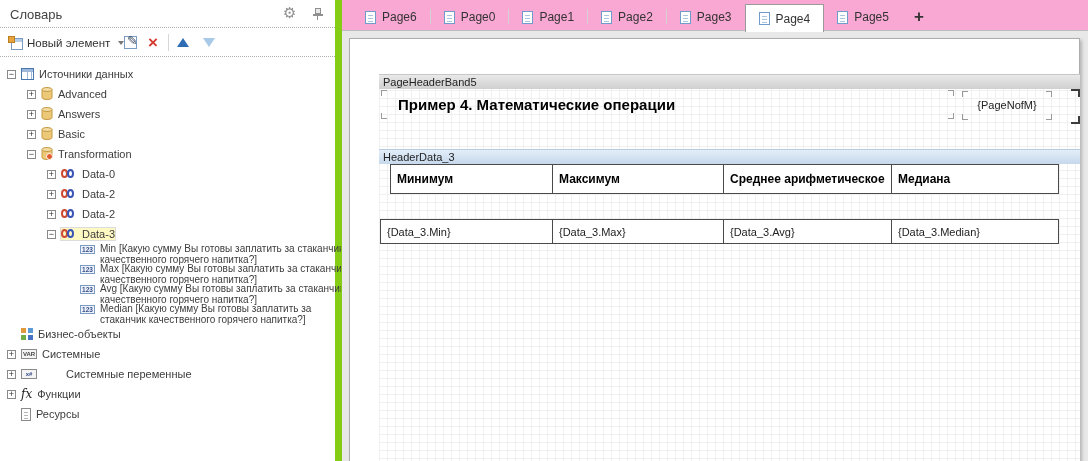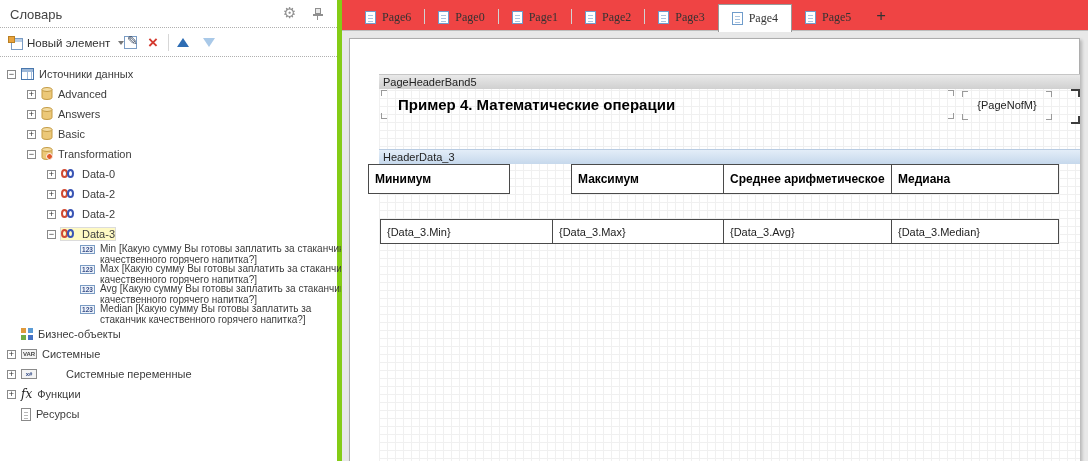--- a/index.html
+++ b/index.html
@@ -2,21 +2,21 @@
 <html><head>
 <meta charset="utf-8">
 <style>
   * { margin:0; padding:0; box-sizing:border-box; }
   html,body { width:1088px; height:461px; overflow:hidden; background:#fff;
     font-family:"Liberation Sans","DejaVu Sans",sans-serif; }
   .stage { position:relative; width:1088px; height:461px; overflow:hidden; }
 
   
   .panel { position:absolute; left:0; top:0; width:342px; height:461px; background:#fff;
-    border-right:5px solid #84cc16; }
+    border-right:7px solid #84cc16; }
   .panel-header { position:relative; height:28px; border-bottom:1px dotted #b0b0b0; }
   .panel-title { position:absolute; left:10px; top:7px; font-size:13px; color:#444; }
   .gear { position:absolute; left:283px; top:4px; font-size:15px; color:#8f8f8f; cursor:pointer; }
   .pinbtn { position:absolute; left:312px; top:7px; width:12px; height:14px; cursor:pointer; }
   .pin-head { position:absolute; left:3px; top:1px; width:6px; height:6px; background:#e9e9e9; border:1px solid #8f8f8f; }
   .pin-bar  { position:absolute; left:1px; top:7px; width:10px; height:2px; background:#8f8f8f; }
   .pin-needle { position:absolute; left:5px; top:9px; width:1px; height:4px; background:#8f8f8f; }
 
   .panel-toolbar { position:relative; height:29px; border-bottom:1px dotted #b0b0b0; }
   .tb-item { position:absolute; top:0; height:29px; display:flex; align-items:center; cursor:pointer; }
@@ -62,21 +62,21 @@
     line-height:8px; text-align:center; font-weight:bold; margin-top:1px; }
   .i-biz { width:12px; height:12px; display:grid; grid-template-columns:5px 5px; grid-template-rows:5px 5px; gap:2px; }
   .i-biz i { display:block; }
   .i-var { width:16px; height:10px; border:1px solid #8a8a8a; background:#f4f4f4; color:#444; font-size:6px;
     font-weight:bold; line-height:9px; text-align:center; }
   .i-fx { font-family:"DejaVu Serif","Liberation Serif",serif; font-style:italic; font-size:12px; color:#222; line-height:12px; }
   .i-res { width:10px; height:13px; border:1px solid #8a8a8a; background:#fff; position:relative; }
   .i-res i { position:absolute; left:2px; right:2px; height:1px; background:#b8b8b8; }
 
   
-  .tabbar { position:absolute; left:342px; top:0; right:0; height:31px; background:#ef4444;font-family:Liberation Serif, serif; }
+  .tabbar { position:absolute; left:342px; top:0; right:0; height:31px; background:#f9a8d4; }
   .tabline { position:absolute; left:0; top:30px; right:0; height:1px; background:#bdbdbd; }
   .tabs { position:absolute; left:10px; top:4px; display:flex; align-items:flex-start; }
   .tab { height:26px; padding:0 13px; display:flex; align-items:center; gap:6px; font-size:12px; color:#333;
     cursor:pointer; position:relative; }
   .tab.active { height:28px; background:#fff; border:1px solid #9a9a9a; border-bottom:none; z-index:3; }
   .tabsep { width:1px; height:15px; background:#d2d2d2; margin-top:5px; }
   .pgicon { width:11px; height:13px; border:1px solid #6f9ccb; background:#fff; position:relative; }
   .pgicon i { position:absolute; left:2px; right:2px; height:1px; background:#aac4e0; }
   .addtab { height:26px; padding:0 12px; display:flex; align-items:center; font-size:17px; color:#333;
     font-weight:bold; cursor:pointer; }
@@ -411,22 +411,22 @@
         <div class="cmark cm-bl"></div>
           <div class="cmark cm-br"></div>
         <div class="nofmtext">{PageNofM}</div>
       </div>
 
       <div class="pagemark pm-tr"></div>
       <div class="pagemark pm-br"></div>
 
       <div class="bandstrip strip-hd">HeaderData_3</div>
       <div class="hrow" id="headerRow">
-          <div class="cell" style="left: 18px; width: 142px;">Минимум</div>
-          <div class="cell" style="left: 202px; width: 196px; margin-left: 19px;">Максимум</div>
+          <div class="cell" style="left: 40px; width: 173px;">Минимум</div>
+          <div class="cell" style="left: 202px; width: 196px;">Максимум</div>
           <div class="cell" style="left: 373px; width: 169px;">Среднее арифметическое</div>
           <div class="cell" style="left: 541px; width: 168px;">Медиана</div>
         </div>
 
       <div class="drow" id="dataRow">
           <div class="cell" style="left: 30px; width: 173px;">{Data_3.Min}</div>
           <div class="cell" style="left: 202px; width: 172px;">{Data_3.Max}</div>
           <div class="cell" style="left: 373px; width: 169px;">{Data_3.Avg}</div>
           <div class="cell" style="left: 541px; width: 168px;">{Data_3.Median}</div>
         </div>

